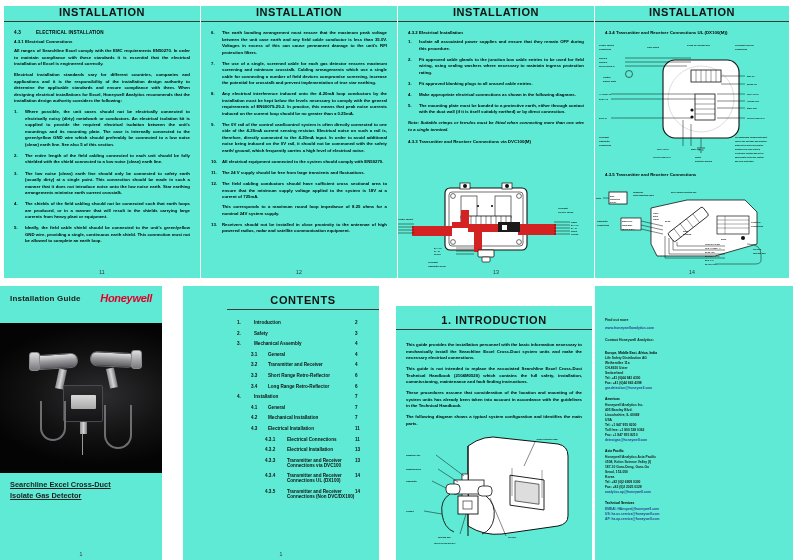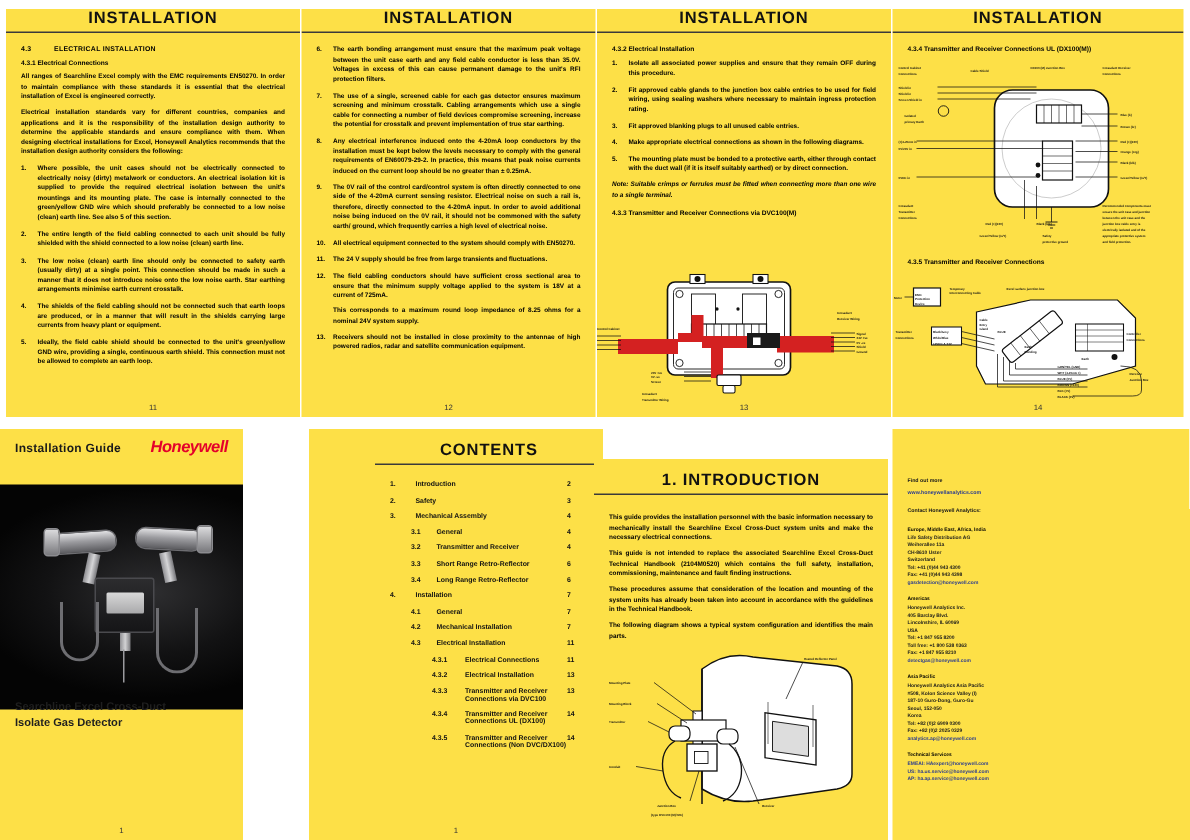--- a/index.html
+++ b/index.html
@@ -5,21 +5,21 @@
   * { box-sizing: border-box; margin: 0; padding: 0; }
   html, body {
     width: 793px; height: 560px;
     background: #ffffff;
     font-family: "Liberation Sans", sans-serif;
     overflow: hidden;
   }
   .sheet { position: relative; width: 793px; height: 560px; background:#fff; }
 
   
-  .page { position: absolute; background: #fde047; overflow: hidden; }
+  .page { position: absolute; background: #5eead4; overflow: hidden; }
   .pg-head {
     text-align: center;
     font-weight: bold;
     font-size: 11px;
     letter-spacing: .6px;
     color: #111;
     padding-bottom: 3px;
   }
   .pg-rule { border-bottom: 1.6px solid #3a3a3a; margin-bottom: 8px; }
   .pg-num {
@@ -50,21 +50,21 @@
   }
   ol.list > li .cont { display:block; margin-top: 3.5px; }
 
   
   #page-11 { left: 4px;   top: 6px;  width: 196px; height: 272px; }
   #page-12 { left: 201px; top: 6px;  width: 196px; height: 272px; }
   #page-13 { left: 398px; top: 6px;  width: 196px; height: 272px; }
   #page-14 { left: 595px; top: 6px;  width: 194px; height: 272px; }
 
   #page-cover { left: 0px;   top: 286px; width: 162px; height: 274px; }
-  #page-contents { left: 206px; top: 286px; width: 196px; height: 274px; padding-left: 44px; }
+  #page-contents { left: 183px; top: 286px; width: 196px; height: 274px; padding-left: 44px; }
   #page-intro { left: 396px; top: 286px; width: 196px; height: 274px; margin-top: 20px; }
   #page-back { left: 595px; top: 286px; width: 198px; height: 274px; }
 
   .inner { padding: 0 10px; }
 
   
   .cover-top {
     display:flex; align-items:center; justify-content:space-between;
     padding: 6px 10px 4px 10px;
   }
@@ -119,22 +119,22 @@
   .cab-r { left:104px; top:82px; width:28px; height:44px; }
   .det-stem {
     position:absolute; left:80px; top:99px; width:7px; height:12px;
     background: linear-gradient(90deg,#8f8f93,#d2d2d4,#7a7a7e);
   }
   .det-wire {
     position:absolute; left:82px; top:110px; width:1px; height:22px;
     background:#9a9a9e;
   }
   .cover-caption {
-    position: absolute; left: 10px; top: 180px;
-    font-size: 7.4px; font-weight: bold; color:#1f1f1f; line-height:1.45;
+    position: absolute; left: 10px; top: 194px;
+    font-size: 7.4px; font-weight: bold; color:#1f1f1f; line-height:1.45;text-decoration:underline;
   }
   .cover-caption div { white-space: nowrap; }
 
   
   .toc { margin-top: 10px; }
   .toc-row {
     display:flex; align-items:baseline;
     font-size: 4.6px; font-weight: bold; color:#111;
     margin-bottom: 5.6px;
   }

